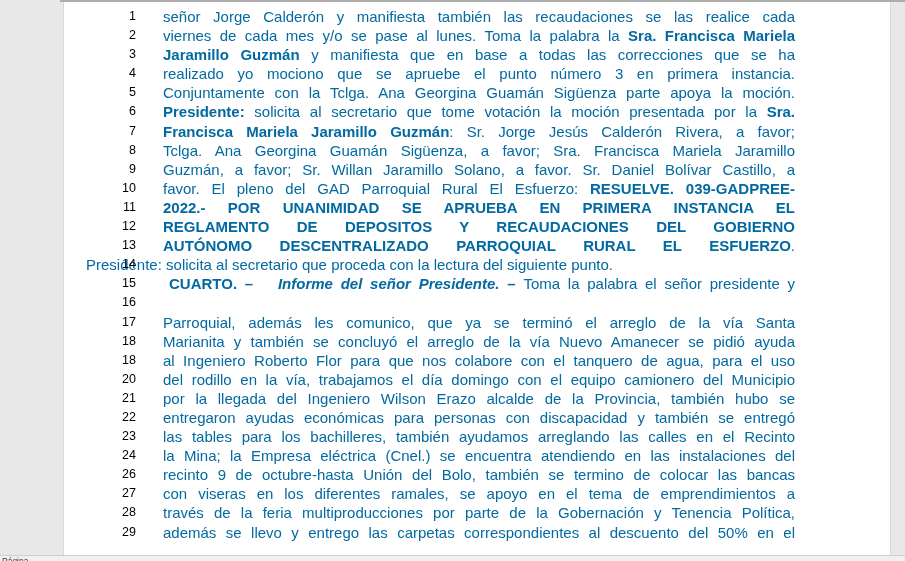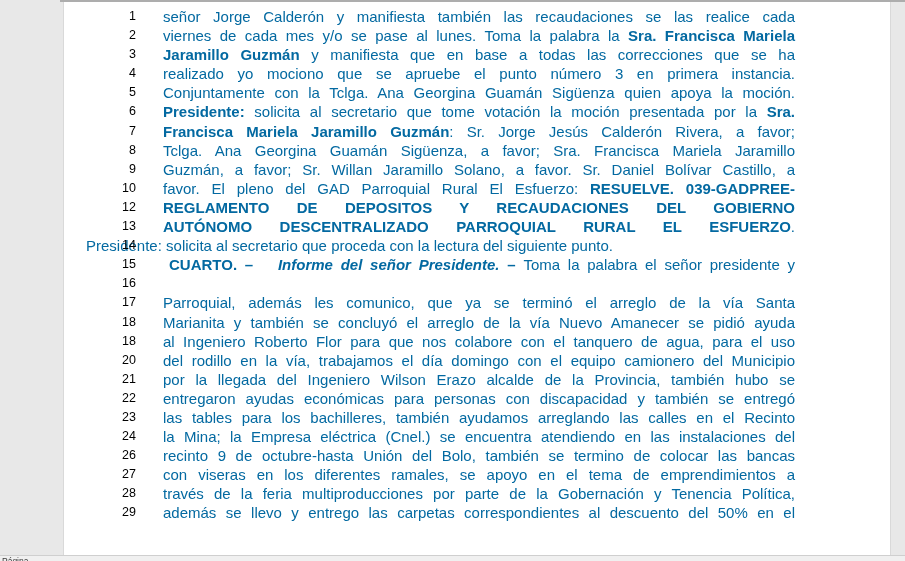--- a/index.html
+++ b/index.html
@@ -61,41 +61,45 @@
         <div class="line">
           <span class="line-num">3</span>
           <span class="line-text"><span style="font-weight: 700;">Jaramillo Guzmán</span><span> y manifiesta que en base a todas las correcciones que se ha</span></span>
         </div>
         <div class="line">
           <span class="line-num">4</span>
           <span class="line-text"><span>realizado yo mociono que se apruebe el punto número 3 en primera instancia.</span></span>
         </div>
         <div class="line">
           <span class="line-num">5</span>
-          <span class="line-text"><span>Conjuntamente con la Tclga. Ana Georgina Guamán Sigüenza quien apoya la moción.</span></span>
+          <span class="line-text"><span>Conjuntamente con la Tclga. Ana Georgina Guamán Sigüenza parte apoya la moción.</span></span>
         </div>
         <div class="line">
           <span class="line-num">6</span>
           <span class="line-text"><span style="font-weight: 700;">Presidente:</span><span> solicita al secretario que tome votación la moción presentada por la </span><span style="font-weight: 700;">Sra.</span></span>
         </div>
         <div class="line">
           <span class="line-num">7</span>
           <span class="line-text"><span style="font-weight: 700;">Francisca Mariela Jaramillo Guzmán</span><span>: Sr. Jorge Jesús Calderón Rivera, a favor;</span></span>
         </div>
         <div class="line">
           <span class="line-num">8</span>
           <span class="line-text"><span>Tclga. Ana Georgina Guamán Sigüenza, a favor; Sra. Francisca Mariela Jaramillo</span></span>
         </div>
         <div class="line">
           <span class="line-num">9</span>
           <span class="line-text"><span>Guzmán, a favor; Sr. Willan Jaramillo Solano, a favor. Sr. Daniel Bolívar Castillo, a</span></span>
         </div>
         <div class="line">
           <span class="line-num">10</span>
           <span class="line-text"><span>favor. El pleno del GAD Parroquial Rural El Esfuerzo: </span><span style="font-weight: 700;">RESUELVE. 039-GADPREE-</span></span>
+        </div>
+        <div class="line">
+          <span class="line-num">11</span>
+          <span class="line-text"><span style="font-weight: 700;">2022.- POR UNANIMIDAD SE APRUEBA EN PRIMERA INSTANCIA EL</span></span>
         </div>
         <div class="line">
           <span class="line-num">12</span>
           <span class="line-text"><span style="font-weight: 700;">REGLAMENTO DE DEPOSITOS Y RECAUDACIONES DEL GOBIERNO</span></span>
         </div>
         <div class="line">
           <span class="line-num">13</span>
           <span class="line-text"><span style="font-weight: 700;">AUTÓNOMO DESCENTRALIZADO PARROQUIAL RURAL EL ESFUERZO</span><span>.</span></span>
         </div>
         <div class="line no-justify">

